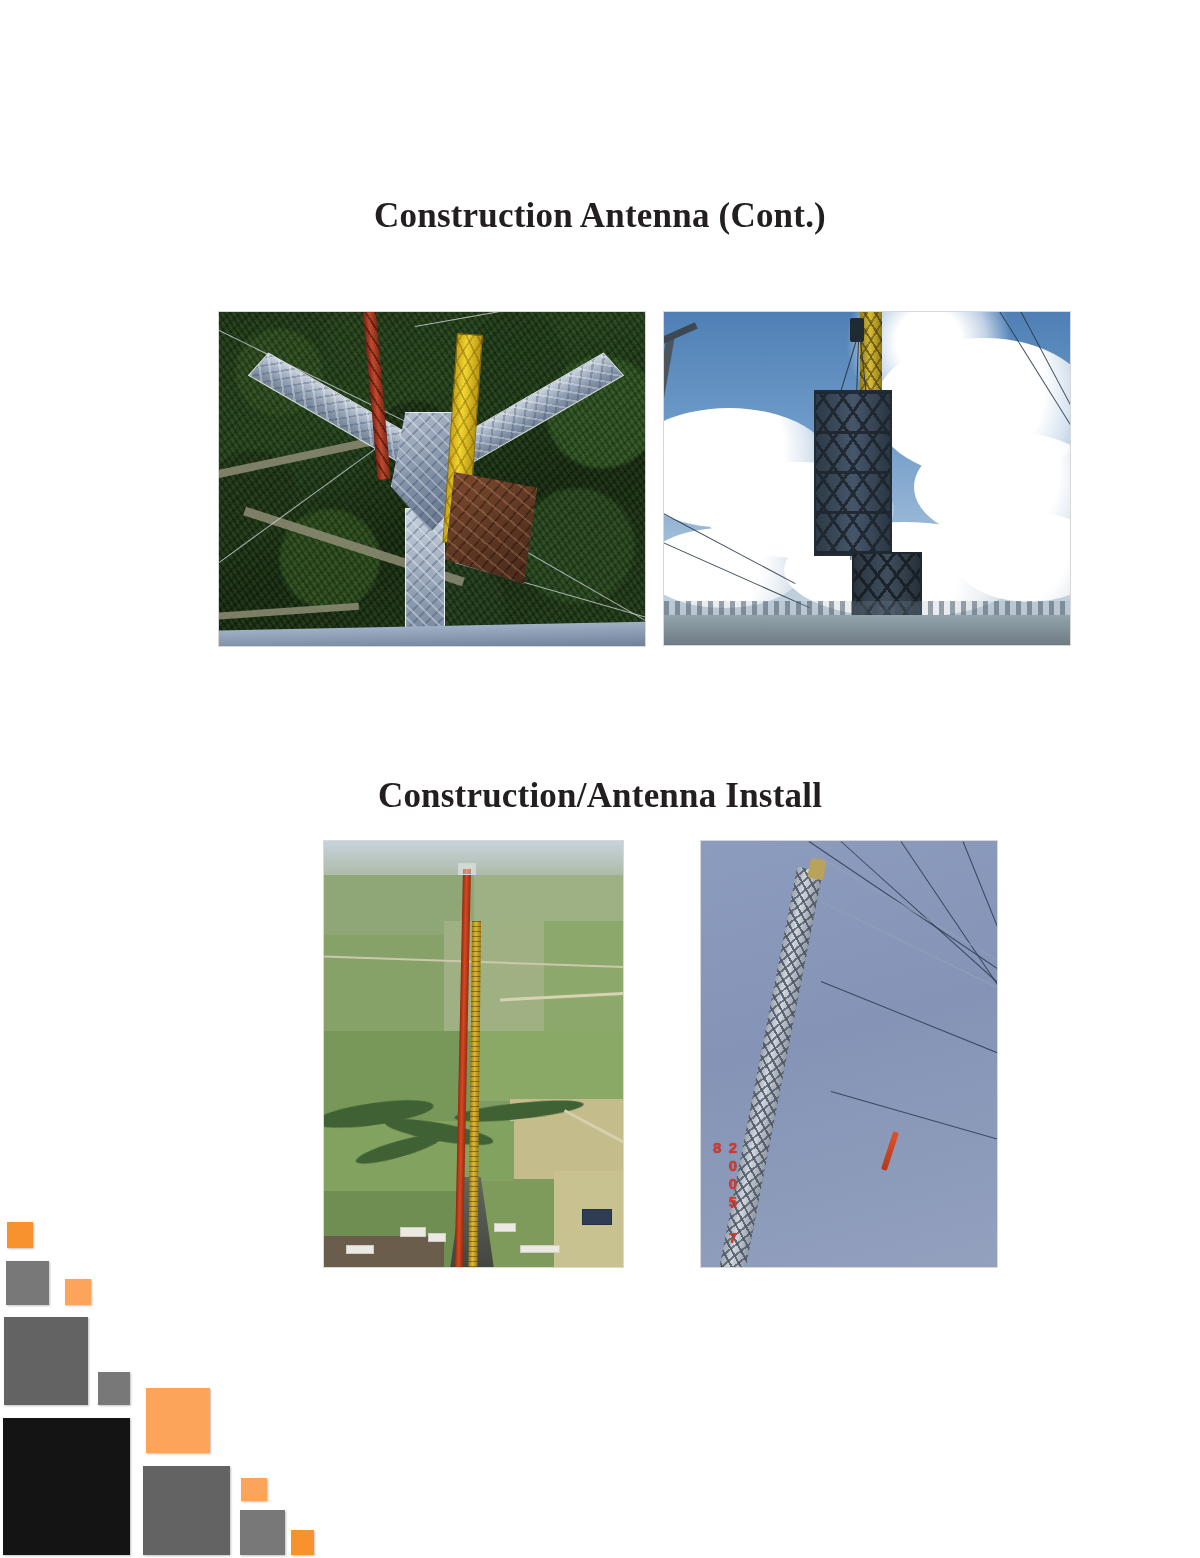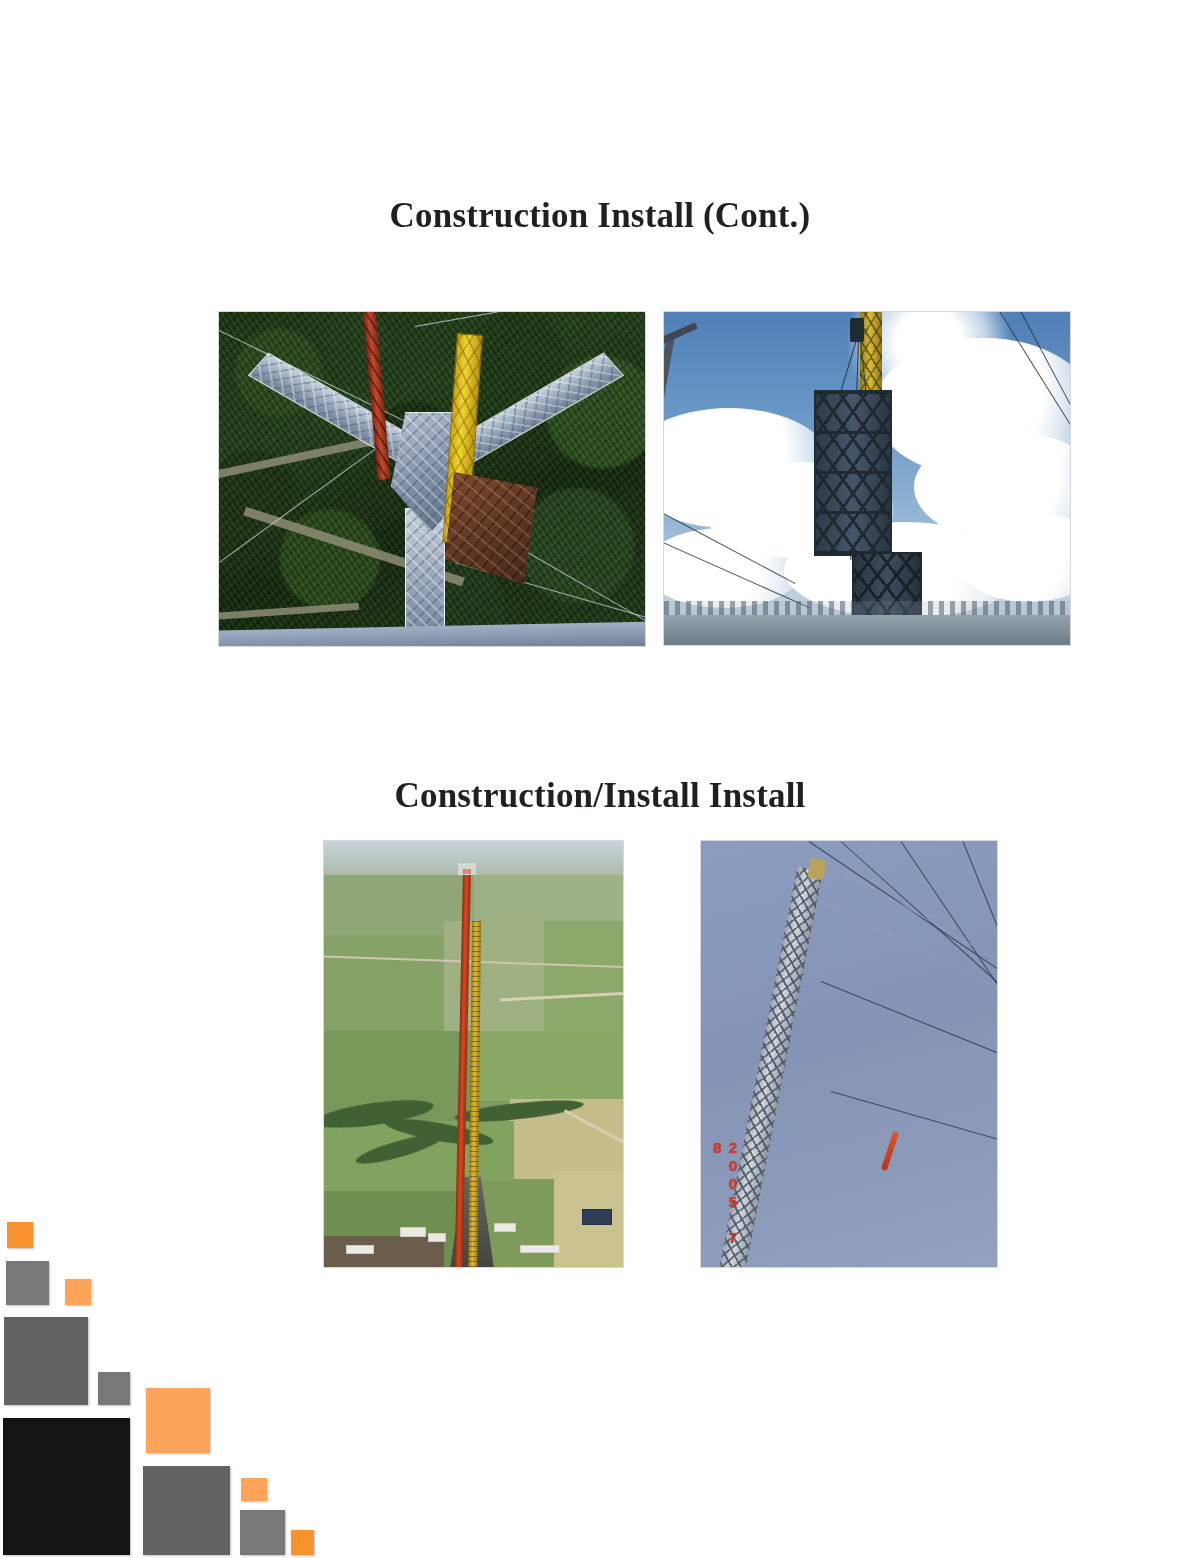--- a/index.html
+++ b/index.html
@@ -277,22 +277,22 @@
   }
 
   
   .sq { position:absolute; box-shadow:1px 1px 2px rgba(0,0,0,.25); }
 </style>
 </head>
 <body>
 
 <div class="slide">
 
-  <div class="heading" id="heading-1">Construction Install (Cont.)</div>
-  <div class="heading" id="heading-2">Construction/Install Install</div>
+  <div class="heading" id="heading-1">Construction Antenna (Cont.)</div>
+  <div class="heading" id="heading-2">Construction/Antenna Install</div>
 
   <div class="photo" id="photo-tower-aerial-forest">
     <div class="forest"></div>
     <div class="forest-noise"></div>
 
     <div class="road r1"></div>
     <div class="road r2"></div>
     <div class="road r3"></div>
 
     <div class="guy" style="left:0px;  top:18px;  width:250px; transform:rotate(26deg);"></div>

